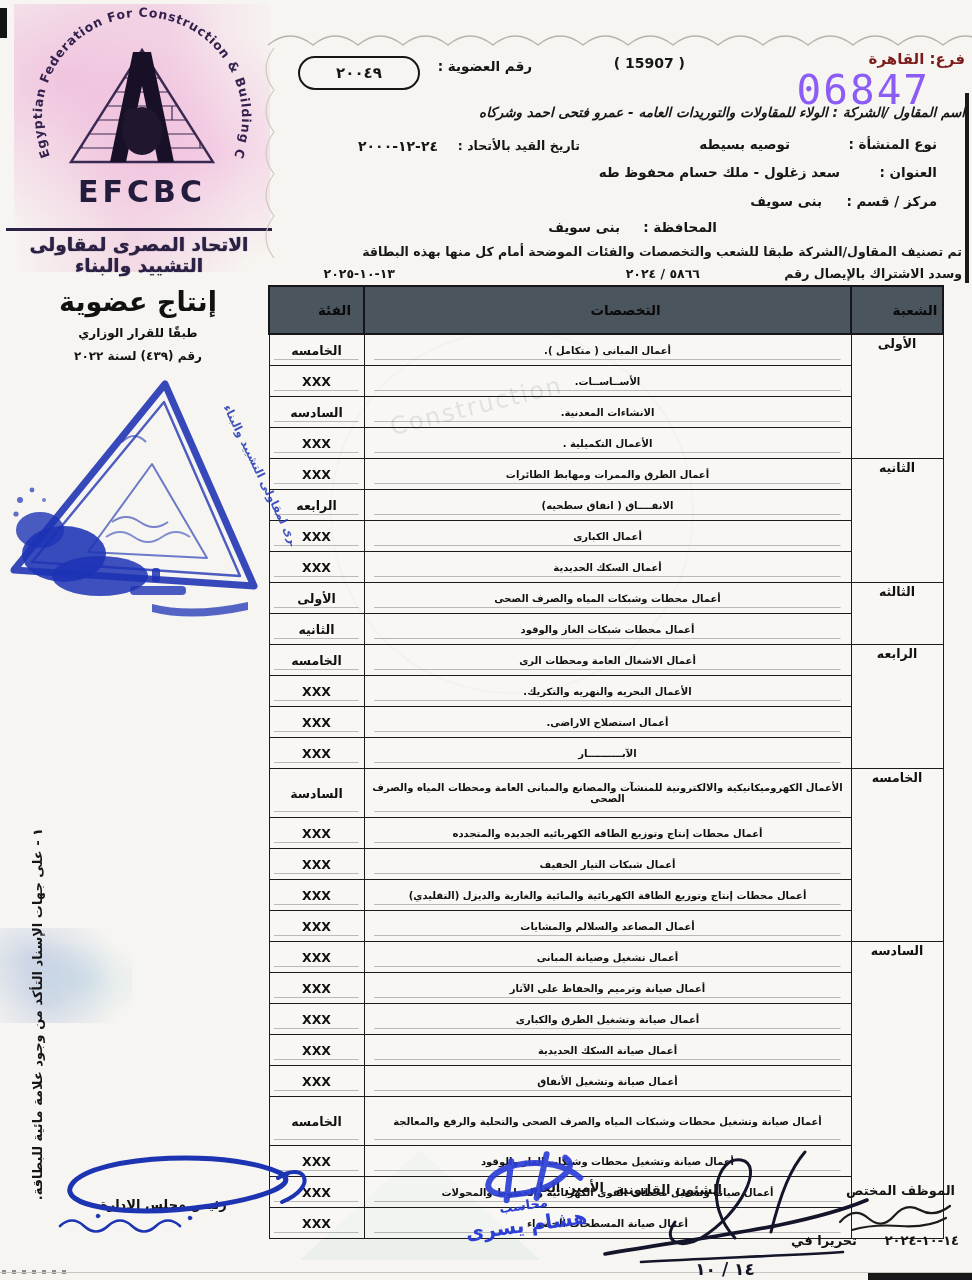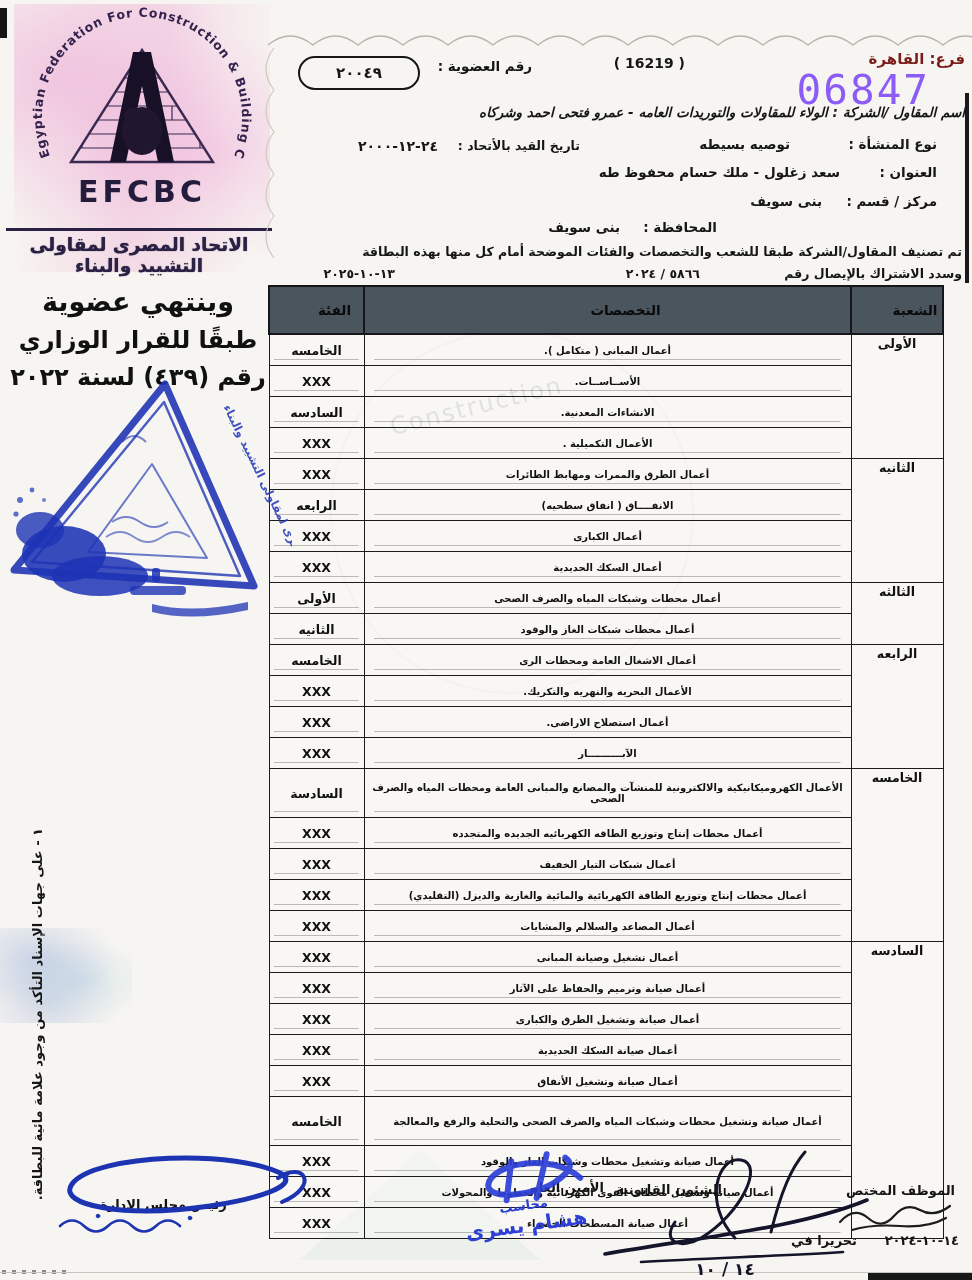--- a/index.html
+++ b/index.html
@@ -16,21 +16,21 @@
       background:
         radial-gradient(ellipse at 18% 28%, rgba(233,150,205,.50), transparent 58%),
         radial-gradient(ellipse at 78% 55%, rgba(238,160,212,.42), transparent 55%),
         radial-gradient(ellipse at 45% 88%, rgba(233,145,200,.30), transparent 60%),
         radial-gradient(ellipse at 60% 10%, rgba(238,170,215,.35), transparent 55%);}
   .fed-banner{position:absolute;left:6px;top:228px;width:266px;text-align:center;direction:rtl;
       font-weight:700;font-size:18.5px;color:#2a2144;border-top:3px solid #2a2144;padding-top:3px;
       text-shadow:0 0 1px #2a2144;}
   .card-head{position:absolute;left:0;top:286px;width:276px;text-align:center;direction:rtl;}
   .card-title{font-size:27px;font-weight:700;color:#111;}
-  .card-sub{font-size:24px;font-weight:700;color:#111;margin-top:9px;}
+  .card-sub{font-size:12px;font-weight:700;color:#111;margin-top:9px;}
   .stamp-wrap{position:absolute;left:2px;top:372px;width:290px;height:260px;z-index:3;}
   .side-note{position:absolute;left:30px;top:1248px;width:420px;direction:rtl;text-align:right;
       font-weight:700;font-size:13px;color:#161616;white-space:nowrap;
       transform:rotate(-90deg);transform-origin:0 0;}
   .smudge{position:absolute;left:-8px;top:928px;width:140px;height:95px;opacity:.55;
       background:
         radial-gradient(ellipse at 30% 30%, rgba(90,130,200,.45), transparent 60%),
         radial-gradient(ellipse at 65% 55%, rgba(120,180,210,.40), transparent 55%),
         radial-gradient(ellipse at 40% 80%, rgba(70,110,190,.35), transparent 60%);}
   
@@ -125,21 +125,21 @@
         <ellipse cx="128" cy="127" rx="20" ry="24" fill="#20162e"></ellipse>
         <circle cx="118" cy="112" r="8" fill="#20162e"></circle>
           <circle cx="140" cy="120" r="7" fill="#20162e"></circle>
       </g>
       <text x="128" y="198" text-anchor="middle" font-size="30" font-weight="bold" fill="#241c3c" letter-spacing="4">EFCBC</text>
     </svg>
   </div>
   <div class="fed-banner">الاتحاد المصرى لمقاولى التشييد والبناء</div>
 
   <div class="card-head">
-    <div class="card-title">وينتهي عضوية</div>
+    <div class="card-title">إنتاج عضوية</div>
     <div class="card-sub">طبقًا للقرار الوزاري</div>
     <div class="card-sub">رقم (٤٣٩) لسنة ٢٠٢٢</div>
   </div>
 
   <div class="stamp-wrap">
     <svg width="290" height="260" viewBox="0 0 290 260">
       <g stroke="#2136b4" fill="none" stroke-linejoin="round">
         <polygon points="163,12 252,214 12,198" stroke-width="7" opacity="0.9"></polygon>
         <polygon points="162,30 238,204 30,190" stroke-width="2.4" opacity="0.8"></polygon>
         <polygon points="150,92 205,186 86,180" stroke-width="2" opacity="0.65"></polygon>
@@ -159,21 +159,21 @@
         <rect x="128" y="214" width="56" height="9" rx="4" opacity="0.8"></rect>
         <rect x="150" y="196" width="8" height="14" rx="3" opacity="0.85"></rect>
         <path d="M150,232 q40,10 96,-2 l0,8 q-56,12 -96,2 Z" opacity="0.75"></path>
       </g>
     </svg>
   </div>
 
   <div class="side-note">١ - على جهات الإسناد التأكد من وجود علامة مائية للبطاقة.</div>
 
   <div class="abs maroon" style="top:50px;right:7px;">فرع: القاهرة</div>
-  <div class="abs" style="top:55px;right:287px;font-size:14px;">( 16219 )</div>
+  <div class="abs" style="top:55px;right:287px;font-size:14px;">( 15907 )</div>
   <div class="abs" style="top:58px;right:440px;">رقم العضوية :</div>
   <div class="abs oval" style="top:56px;right:552px;">٢٠٠٤٩</div>
   <div class="abs serial" style="top:66px;right:42px;">06847</div>
 
   <div class="abs" style="top:104px;right:7px;font-style:italic;">
     <span>اسم المقاول /الشركة :</span>
     <span>الولاء للمقاولات والتوريدات العامه - عمرو فتحى احمد وشركاه</span>
   </div>
 
   <div class="abs" style="top:136px;right:35px;">نوع المنشأة :</div>

